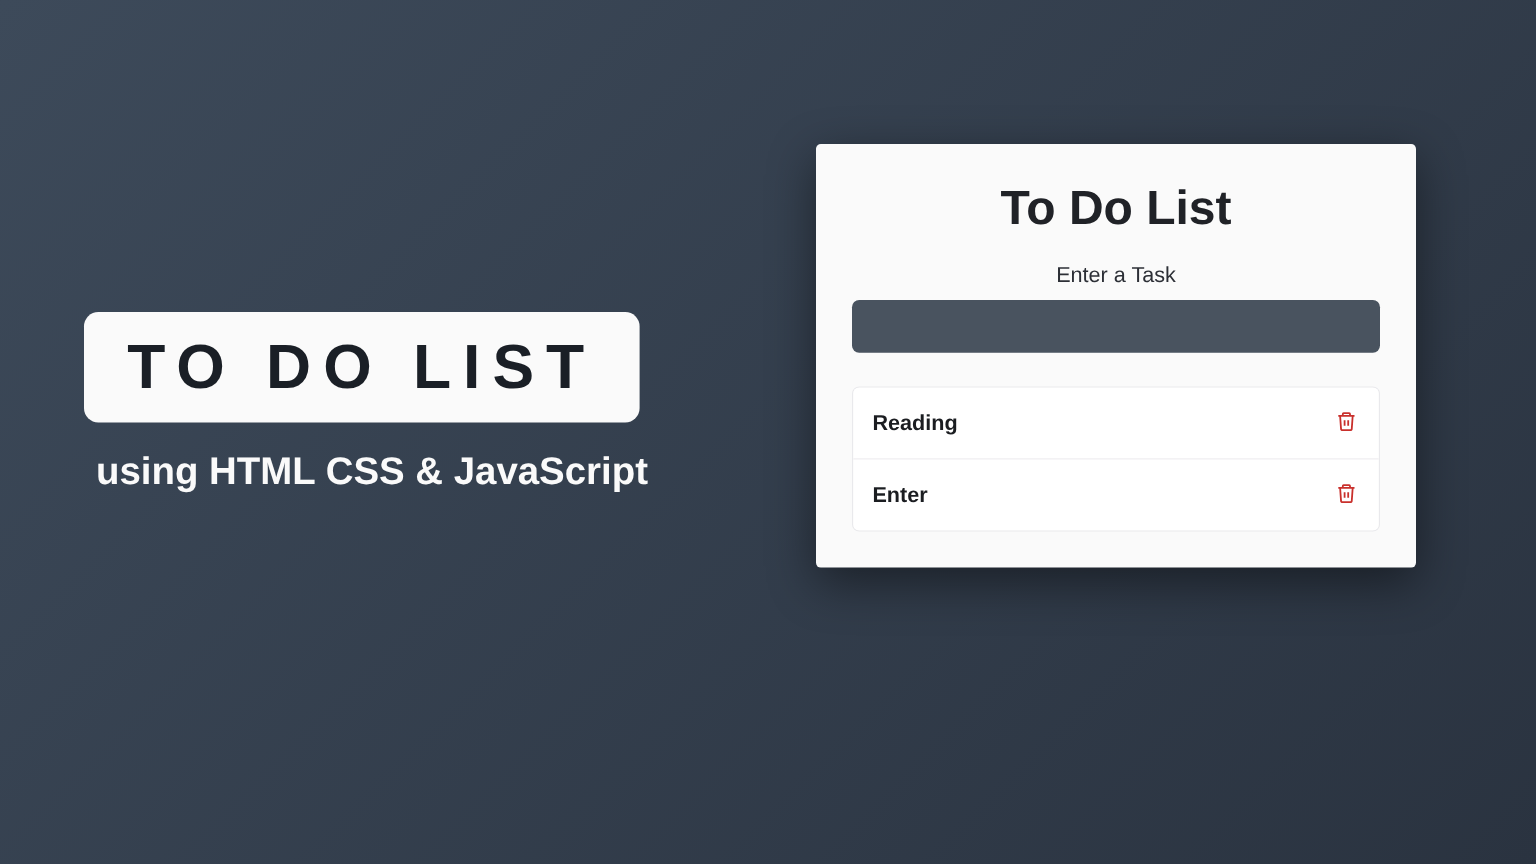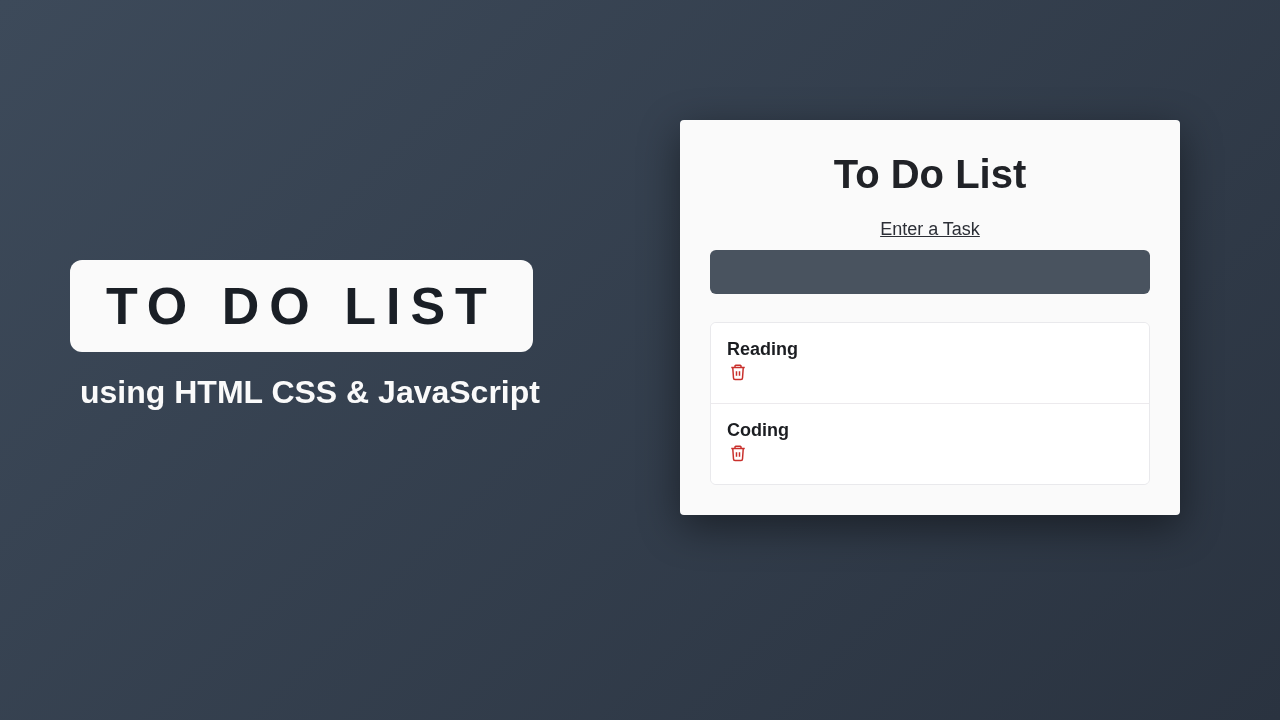--- a/index.html
+++ b/index.html
@@ -58,47 +58,45 @@
     font-weight: 600;
     color: #202227;
     text-align: center;
     margin-bottom: 22px;
   }
   .todo-label {
     font-size: 18px;
     color: #2c2f36;
     text-align: center;
     margin-bottom: 10px;
-    text-decoration: underline;
   }
   .todo-input {
     width: 100%;
     height: 44px;
     background: #49535f;
     border: none;
     border-radius: 6px;
     padding: 0 14px;
     color: #fff;
     font-size: 16px;
     outline: none;
     margin-bottom: 28px;
   }
   .task-list {
     border: 1px solid #e9e9ec;
     border-radius: 6px;
     overflow: hidden;
   }
   .task-item {
     display: flex;
-    align-items: flex-start;
+    align-items: center;
     justify-content: space-between;
     padding: 16px 16px;
     border-bottom: 1px solid #eceaed;
     background: #fff;
-    flex-direction: column;
   }
   .task-item:last-child {
     border-bottom: none;
   }
   .task-label {
     font-size: 18px;
     font-weight: 700;
     color: #1b1d21;
   }
   .delete-btn {
@@ -134,21 +132,21 @@
       <span class="task-label">Reading</span>
       <button class="delete-btn">
         <span>
           <svg viewBox="0 0 24 24" fill="none" stroke="currentColor" stroke-width="2">
             <path d="M3 6h18M8 6V4a1 1 0 011-1h6a1 1 0 011 1v2M19 6l-1 14a2 2 0 01-2 2H8a2 2 0 01-2-2L5 6M10 11v6M14 11v6"></path>
           </svg>
         </span>
       </button>
     </div>
     <div class="task-item">
-      <span class="task-label">Coding</span>
+      <span class="task-label">Enter</span>
       <button class="delete-btn">
         <span>
           <svg viewBox="0 0 24 24" fill="none" stroke="currentColor" stroke-width="2">
             <path d="M3 6h18M8 6V4a1 1 0 011-1h6a1 1 0 011 1v2M19 6l-1 14a2 2 0 01-2 2H8a2 2 0 01-2-2L5 6M10 11v6M14 11v6"></path>
           </svg>
         </span>
       </button>
     </div>
   </div>
 </div>

